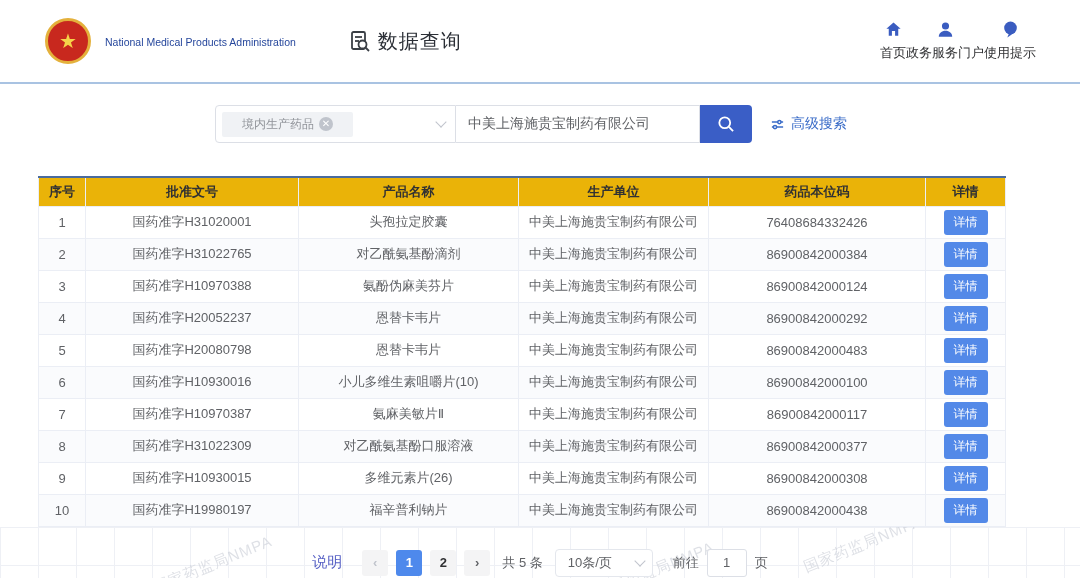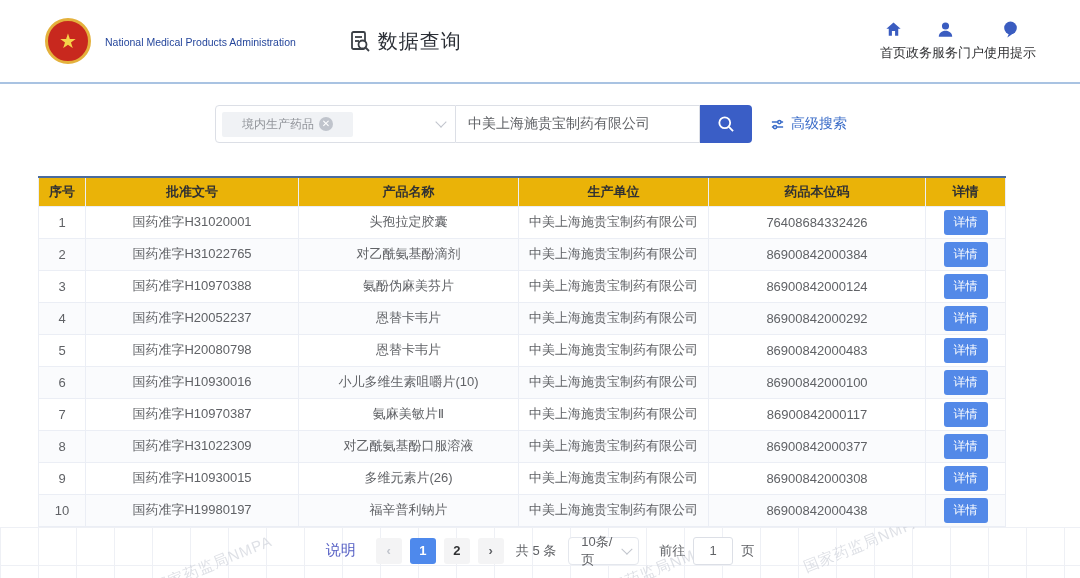--- a/index.html
+++ b/index.html
@@ -54,31 +54,31 @@
   .col-unit{width:190px;} .col-code{width:217px;} .col-detail{width:80px;}
   .detail-btn { background:#5389e8; color:#fff; border:none; border-radius:3px;
                 font-size:12px; padding:4px 10px; cursor:pointer; font-family:inherit; }
 
   
   .footer { position:relative; height:53px; overflow:hidden;
             background-image:linear-gradient(#eef0f5 1px,transparent 1px),
                              linear-gradient(90deg,#eef0f5 1px,transparent 1px);
             background-size:38px 38px; }
   .pagination { position:relative; display:flex; align-items:center; justify-content:center;
-                padding-top:10px; z-index:2; }
+                padding-top:22px; z-index:2; }
   .note-link { color:#555fc4; font-size:15px; margin-right:16px; cursor:pointer; }
   .pg-btn { min-width:26px; height:26px; border:none; border-radius:3px; background:#f4f4f5;
             color:#606266; font-size:13px; font-weight:bold; margin:0 4px; cursor:pointer;
             display:flex; align-items:center; justify-content:center; font-family:inherit; }
   .pg-btn.disabled { color:#c0c4cc; }
   .page-btn { min-width:26px; height:26px; border:none; border-radius:3px; background:#f4f4f5;
               color:#303133; font-size:13px; font-weight:bold; margin:0 4px; cursor:pointer; font-family:inherit; }
   .page-btn.active { background:#4e89ec; color:#fff; }
   .total-text { color:#606266; font-size:13px; margin:0 12px 0 8px; }
-  .size-select { width:71px; height:28px; border:1px solid #e4e7ed; border-radius:4px; background:#fff;
+  .size-select { width:98px; height:28px; border:1px solid #e4e7ed; border-radius:4px; background:#fff;
                  display:flex; align-items:center; justify-content:space-between; padding:0 8px 0 12px;
                  color:#606266; font-size:13px; cursor:pointer; }
   .goto-label { color:#606266; font-size:13px; margin-left:20px; }
   .goto-input { width:40px; height:28px; border:1px solid #dcdfe6; border-radius:3px; margin:0 8px;
                 text-align:center; font-size:13px; color:#606266; outline:none; font-family:inherit; }
   .goto-suffix { color:#606266; font-size:13px; }
   .watermark { position:absolute; color:#c9cdd6; opacity:.6; font-size:15px; letter-spacing:1px;
                transform:rotate(-22deg); white-space:nowrap; z-index:1; }
 </style>
 </head>

